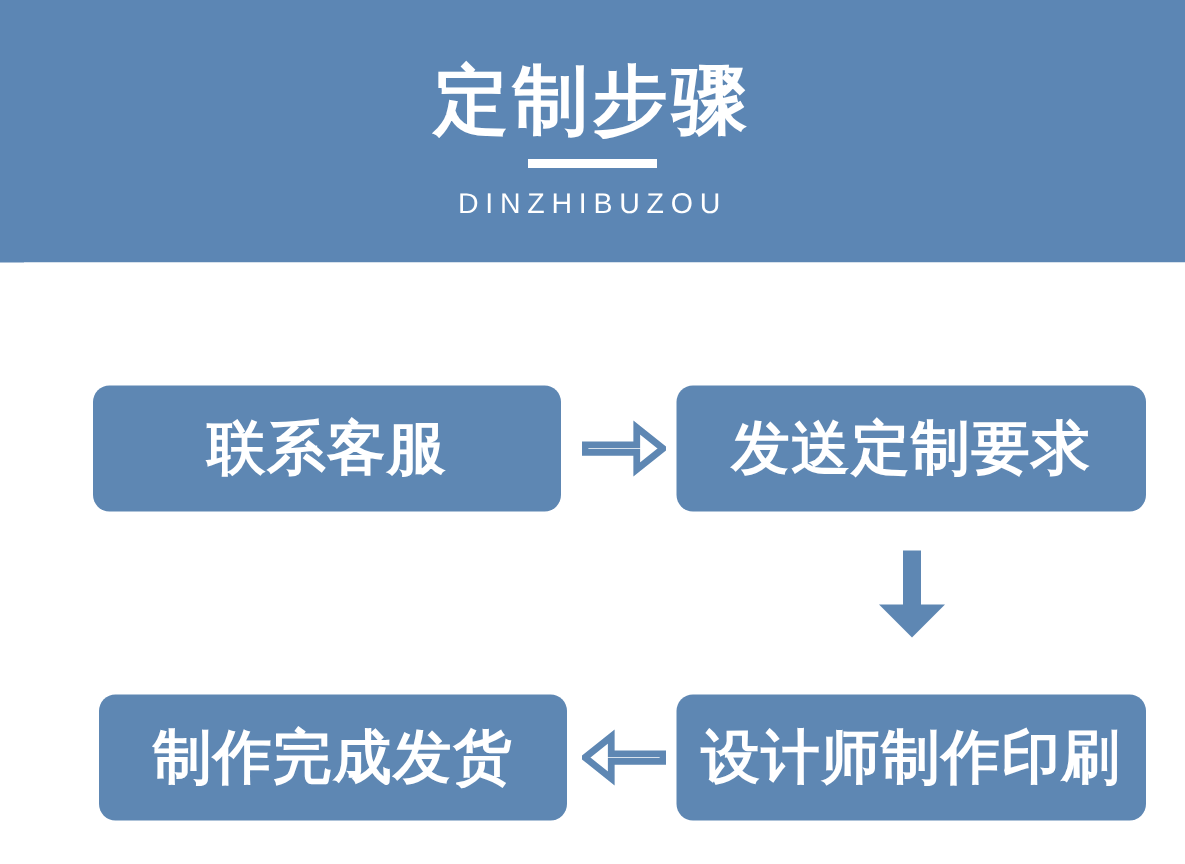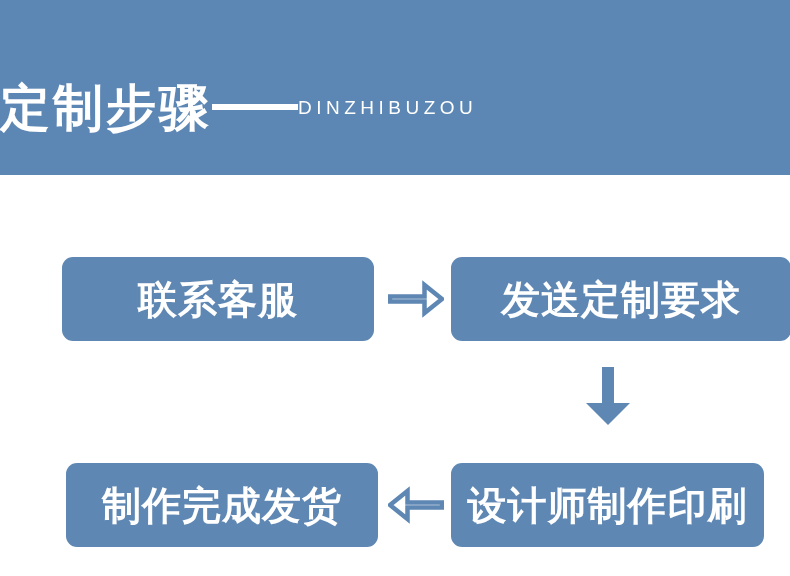--- a/index.html
+++ b/index.html
@@ -17,20 +17,21 @@
 
   
   #header-banner {
     position: absolute;
     left: 0;
     top: 0;
     width: 790px;
     height: 175px;
     background: #5c86b4;
     display: flex;
+    flex-direction: column;
     align-items: center;
     justify-content: flex-start;
     box-sizing: border-box;
     padding-top: 40px;
   }
   #header-title {
     color: #ffffff;
     font-size: 50px;
     font-weight: bold;
     line-height: 1.08;
@@ -76,21 +77,21 @@
     color: #ffffff;
     font-size: 39px;
     font-weight: bold;
     letter-spacing: 1px;
     white-space: nowrap;
     line-height: 1;
   }
 
   
   #flow-box-1 { left: 46px;  top: 82px;  width: 312px; height: 84px; }
-  #flow-box-2 { left: 435px; top: 82px;  width: 340px; height: 84px; }
+  #flow-box-2 { left: 435px; top: 82px;  width: 313px; height: 84px; }
   #flow-box-3 { left: 435px; top: 288px; width: 313px; height: 84px; }
   #flow-box-4 { left: 50px;  top: 288px; width: 312px; height: 84px; }
 
   
   .arrow {
     position: absolute;
   }
   #arrow-right { left: 372px; top: 96px;  width: 56px; height: 56px; }
   #arrow-down  { left: 563px; top: 190px; width: 58px; height: 62px; }
   #arrow-left  { left: 372px; top: 302px; width: 56px; height: 56px; }

